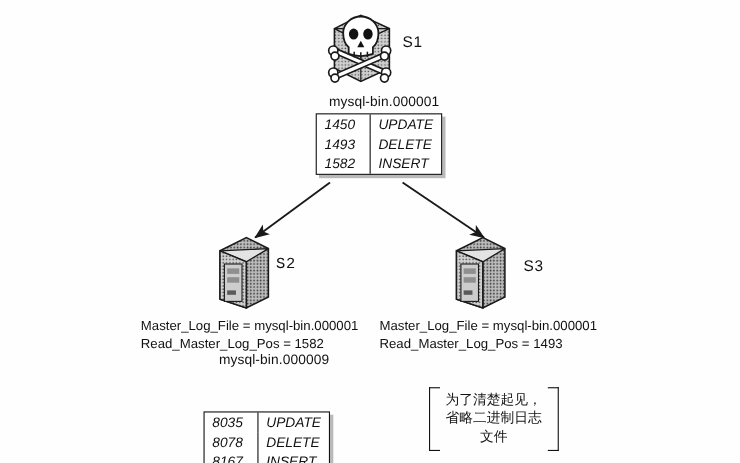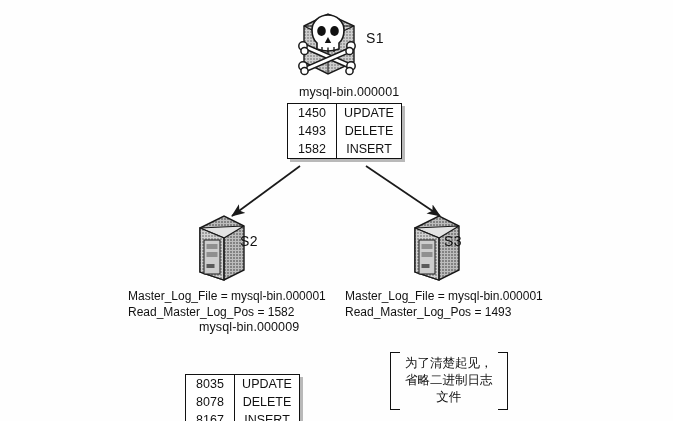--- a/index.html
+++ b/index.html
@@ -52,23 +52,24 @@
   }
   .binlog-table table {
     border-collapse: collapse;
     width: 100%;
     height: 100%;
   }
   .binlog-table td {
     font-size: 12.5px;
     color: #111;
     padding: 1px 7px;
-    text-align: center;
+    text-align: left;
     line-height: 16px;
     white-space: nowrap;
+    font-style: italic;
   }
   .binlog-table td.pos {
     border-right: 1.6px solid #111;
     min-width: 34px;
   }
   .binlog-table td.evt {
     min-width: 50px;
   }
 
   
@@ -187,35 +188,35 @@
       <polygon points="4,14 28,2 48,12 48,56 28,66 4,58" fill="url(#hatch2b)" stroke="#1a1a1a" stroke-width="1.4"></polygon>
       <polygon points="4,14 28,24 48,12" fill="#e3e3e3" stroke="#1a1a1a" stroke-width="1.2"></polygon>
       <polygon points="4,14 28,24 28,66 4,58" fill="url(#hatch2)" stroke="#1a1a1a" stroke-width="1.3"></polygon>
       <rect x="8" y="26" width="16" height="34" fill="#cdcdcd" stroke="#1a1a1a" stroke-width="1"></rect>
       <rect x="10.5" y="30" width="11" height="5" fill="#8f8f8f"></rect>
       <rect x="10.5" y="38" width="11" height="5" fill="#8f8f8f"></rect>
       <rect x="10.5" y="50" width="8" height="4" fill="#5a5a5a"></rect>
       <line x1="28" y1="24" x2="28" y2="66" stroke="#1a1a1a" stroke-width="1.1"></line>
     </svg>
   </div>
-  <div class="abs node-label" style="left:240px; top:233px;">S2</div>
+  <div class="abs node-label" style="left:251px; top:233px;font-family:Liberation Mono, monospace;">S2</div>
 
   <div class="abs" style="left:411px; top:214px; width:52px; height:70px;">
     <svg width="52" height="70" viewBox="0 0 52 70">
       <polygon points="4,14 28,2 48,12 48,56 28,66 4,58" fill="url(#hatch2b)" stroke="#1a1a1a" stroke-width="1.4"></polygon>
       <polygon points="4,14 28,24 48,12" fill="#e3e3e3" stroke="#1a1a1a" stroke-width="1.2"></polygon>
       <polygon points="4,14 28,24 28,66 4,58" fill="url(#hatch2)" stroke="#1a1a1a" stroke-width="1.3"></polygon>
       <rect x="8" y="26" width="16" height="34" fill="#cdcdcd" stroke="#1a1a1a" stroke-width="1"></rect>
       <rect x="10.5" y="30" width="11" height="5" fill="#8f8f8f"></rect>
       <rect x="10.5" y="38" width="11" height="5" fill="#8f8f8f"></rect>
       <rect x="10.5" y="50" width="8" height="4" fill="#5a5a5a"></rect>
       <line x1="28" y1="24" x2="28" y2="66" stroke="#1a1a1a" stroke-width="1.1"></line>
     </svg>
   </div>
-  <div class="abs node-label" style="left:444px; top:233px;">S3</div>
+  <div class="abs node-label" style="left:476px; top:233px;">S3</div>
 
   <div class="abs status-block" style="left:128px; top:288px; width:220px;">
     <div>Master_Log_File = mysql-bin.000001</div>
     <div>Read_Master_Log_Pos = 1582</div>
   </div>
 
   <div class="abs status-block" style="left:345px; top:288px; width:220px;">
     <div>Master_Log_File = mysql-bin.000001</div>
     <div>Read_Master_Log_Pos = 1493</div>
   </div>

